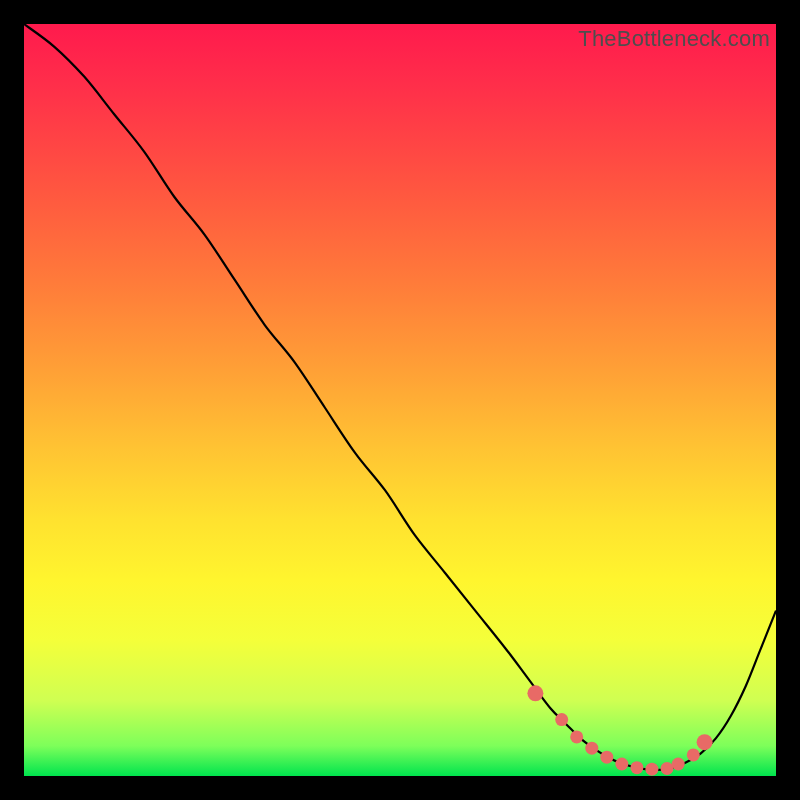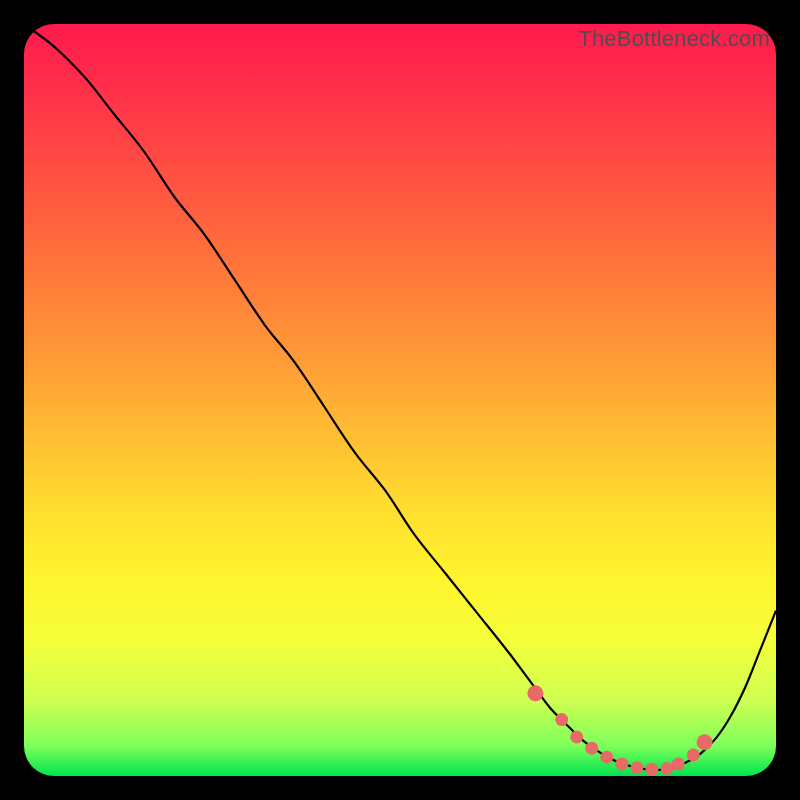--- a/index.html
+++ b/index.html
@@ -32,21 +32,20 @@
       #ff7a3a 34%,
       #ffa036 46%,
       #ffc233 56%,
       #ffe22f 66%,
       #fff52e 74%,
       #f4ff3a 82%,
       #cfff52 90%,
       #7dff5a 96%,
       #00e44e 100%
     );
-    border-radius: 30px;
   }
   .watermark {
     position: absolute;
     top: 2px;
     right: 6px;
     color: #4e4e4e;
     font-size: 22px;
     letter-spacing: 0.2px;
     z-index: 5;
     user-select: none;

